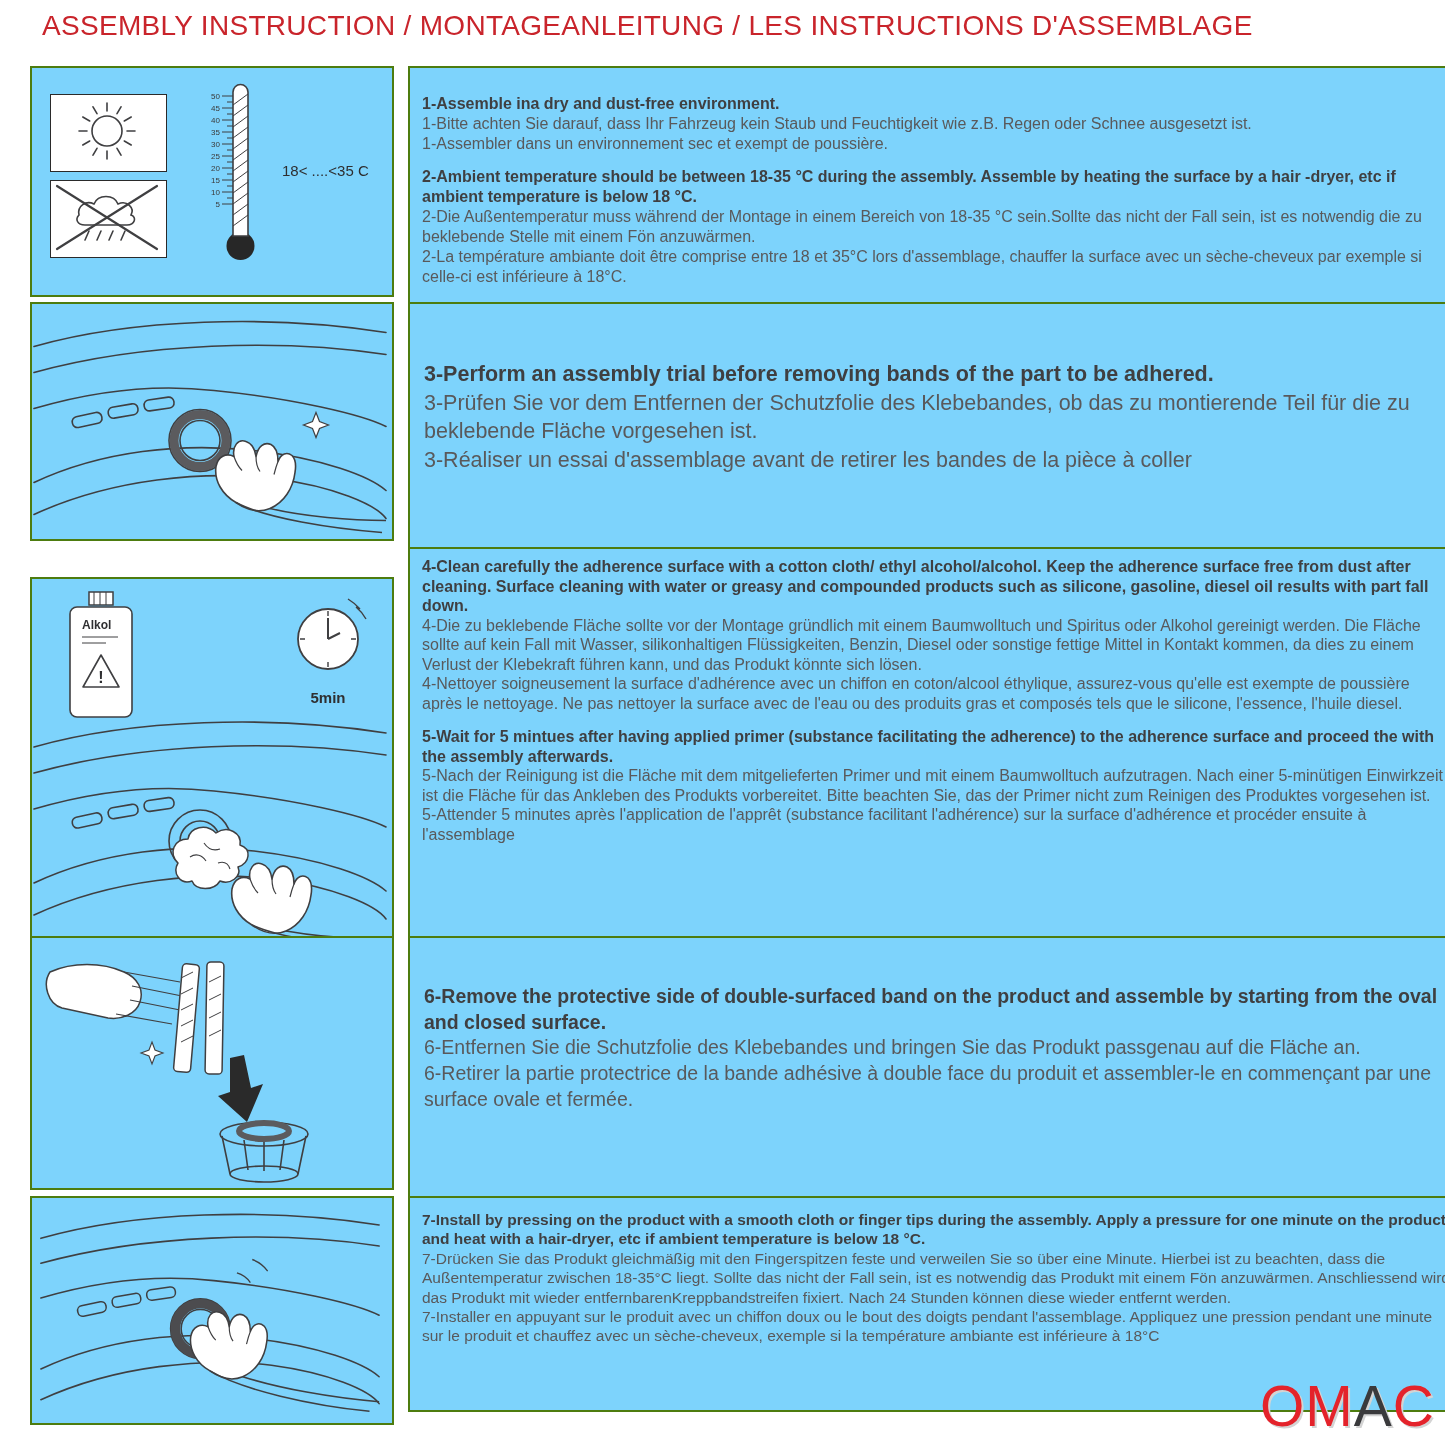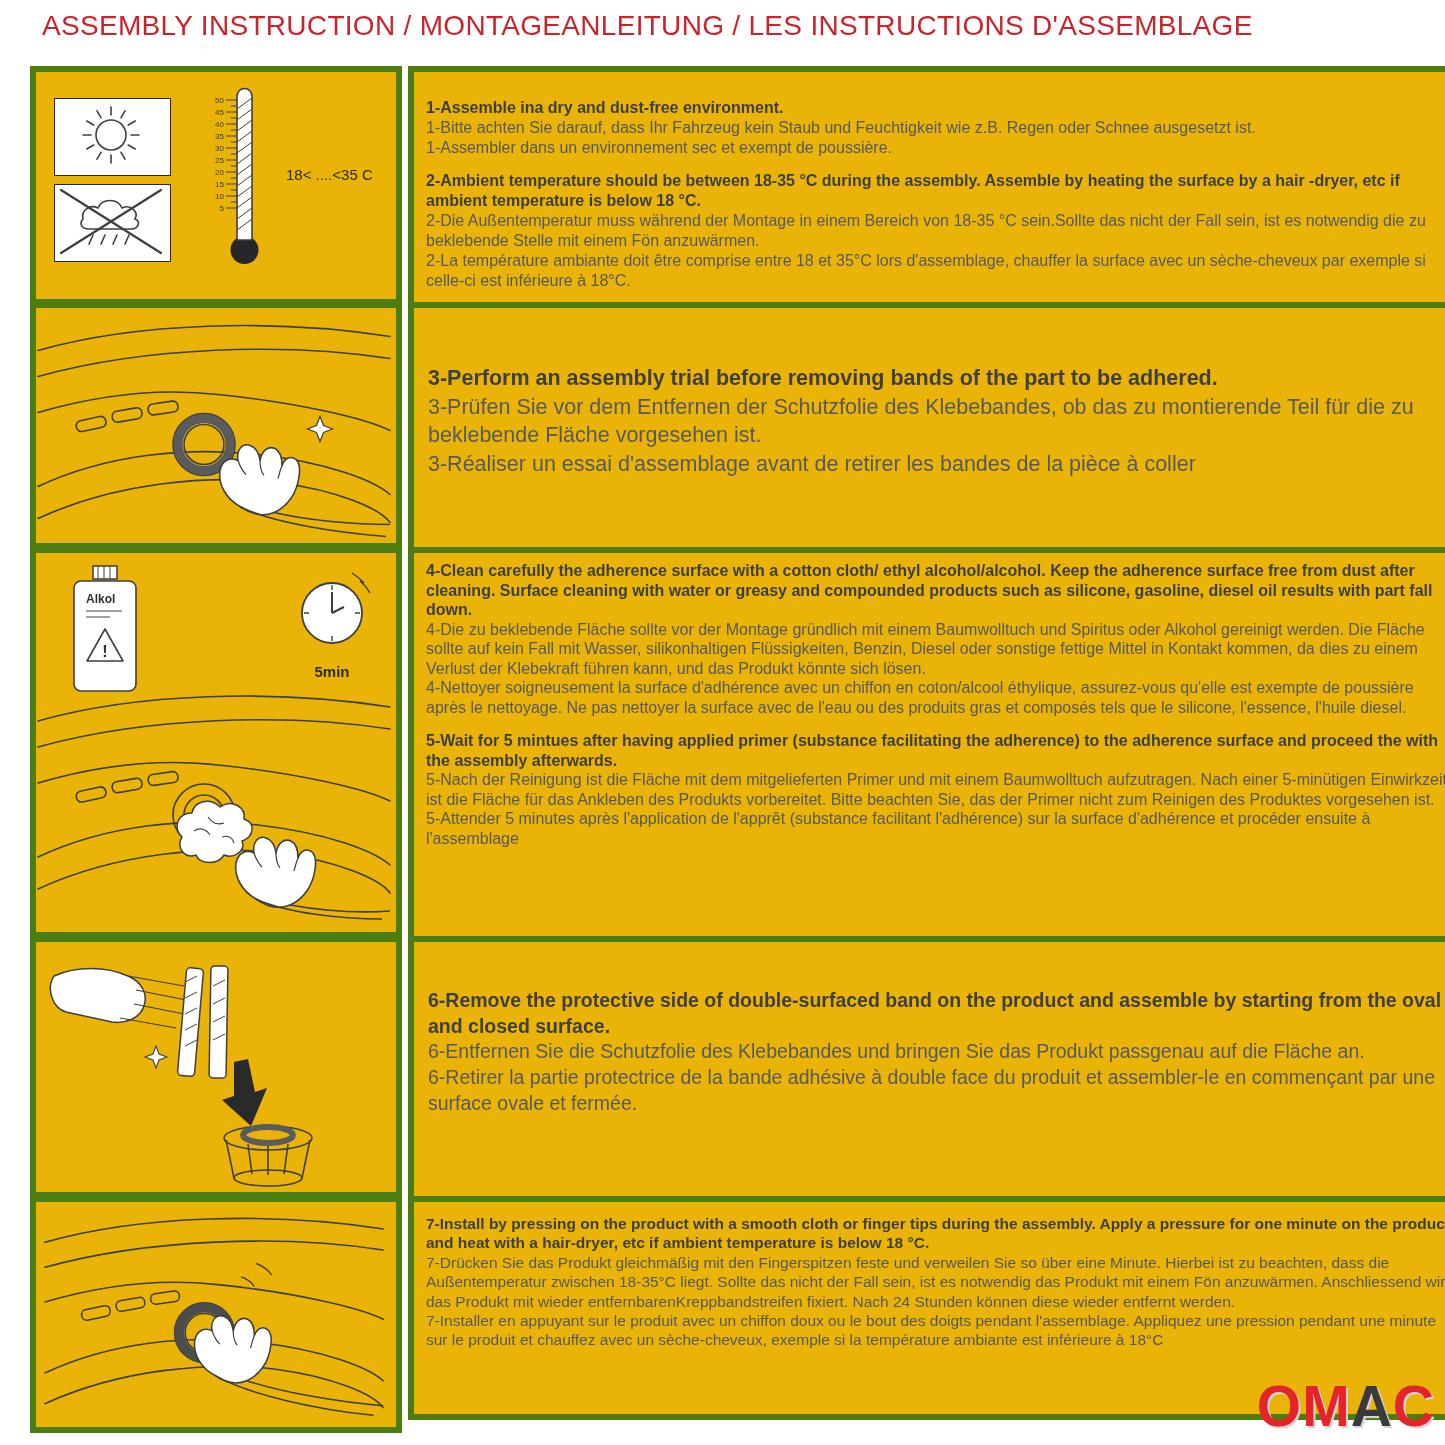--- a/index.html
+++ b/index.html
@@ -1,45 +1,45 @@
 <!DOCTYPE html>
 <html><head>
 <meta charset="utf-8">
 <style>
   html,body{margin:0;padding:0}
   body{width:1445px;height:1445px;position:relative;background:#ffffff;
        font-family:"Liberation Sans","DejaVu Sans",sans-serif;overflow:hidden}
   .page-title{position:absolute;left:42px;top:10px;font-size:28px;font-weight:400;
        color:#c9242b;letter-spacing:.3px;white-space:nowrap}
-  .box{position:absolute;border:6px solid #4d7c0f;background:#eab308}
+  .box{position:absolute;border:2px solid #4d7c0f;background:#7dd3fc}
   .imgbox{overflow:hidden}
   .sub{position:absolute;border:1.5px solid #2a2a2a;background:#fff}
   p{margin:0}
   .txt{color:#59595b;overflow:hidden}
   .txt p.b{color:#3f3f41;font-weight:700}
   .gap{margin-top:14px}
   .s1{font-size:16px;line-height:1.24;padding:26px 18px 0 12px}
   .s2{font-size:21.5px;line-height:1.33;padding:56px 120px 0 14px}
   .s3{font-size:16px;line-height:1.22;padding:8px 16px 0 12px}
   .s4{font-size:19.5px;line-height:1.32;padding:46px 125px 0 14px}
   .s5{font-size:15.5px;line-height:1.25;padding:12px 16px 0 12px}
   #img1{left:30px;top:66px;width:360px;height:227px}
   #txt1{left:408px;top:66px;width:1029px;height:227px}
   #img2{left:30px;top:302px;width:360px;height:235px}
   #txt2{left:408px;top:302px;width:1029px;height:235px}
-  #img3{left:30px;top:547px;width:360px;height:379px}
+  #img3{left:30px;top:577px;width:360px;height:379px}
   #txt3{left:408px;top:547px;width:1029px;height:379px}
   #img4{left:30px;top:936px;width:360px;height:250px}
   #txt4{left:408px;top:936px;width:1029px;height:250px}
   #img5{left:30px;top:1196px;width:360px;height:225px}
   #txt5{left:408px;top:1196px;width:1029px;height:200px}
   .edge-mark{position:absolute;left:1437px;top:66px;width:8px;height:147px;background:#101010}
   .temp-label{position:absolute;left:250px;top:94px;font-size:15px;font-weight:400;
        color:#2e2e30;white-space:nowrap}
-  .logo{position:absolute;right:10px;bottom:6px;font-size:57px;font-weight:700;
+  .logo{position:absolute;right:10px;bottom:6px;font-size:57px;font-weight:400;
        letter-spacing:1px;text-shadow:2px 2px 0 #d4d4d4;white-space:nowrap}
   .logo .red{color:#e4232b}
   .logo .dark{color:#3a3a3c}
   svg{display:block}
 </style>
 </head>
 <body>
 
 <div class="page-title">ASSEMBLY INSTRUCTION / MONTAGEANLEITUNG / LES INSTRUCTIONS D'ASSEMBLAGE</div>
 <div class="edge-mark"></div>

